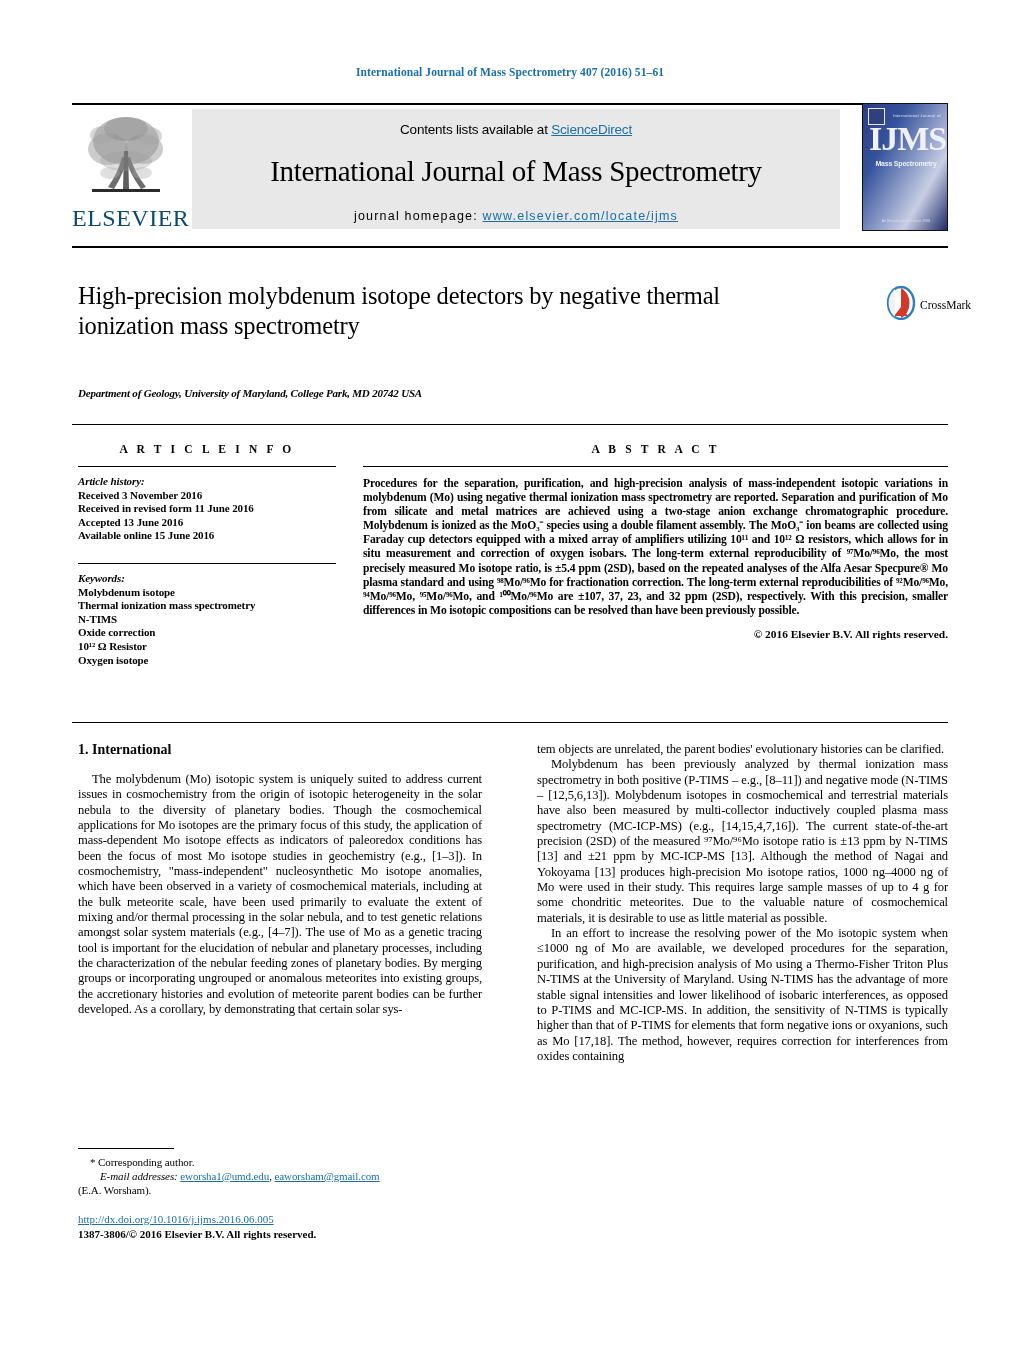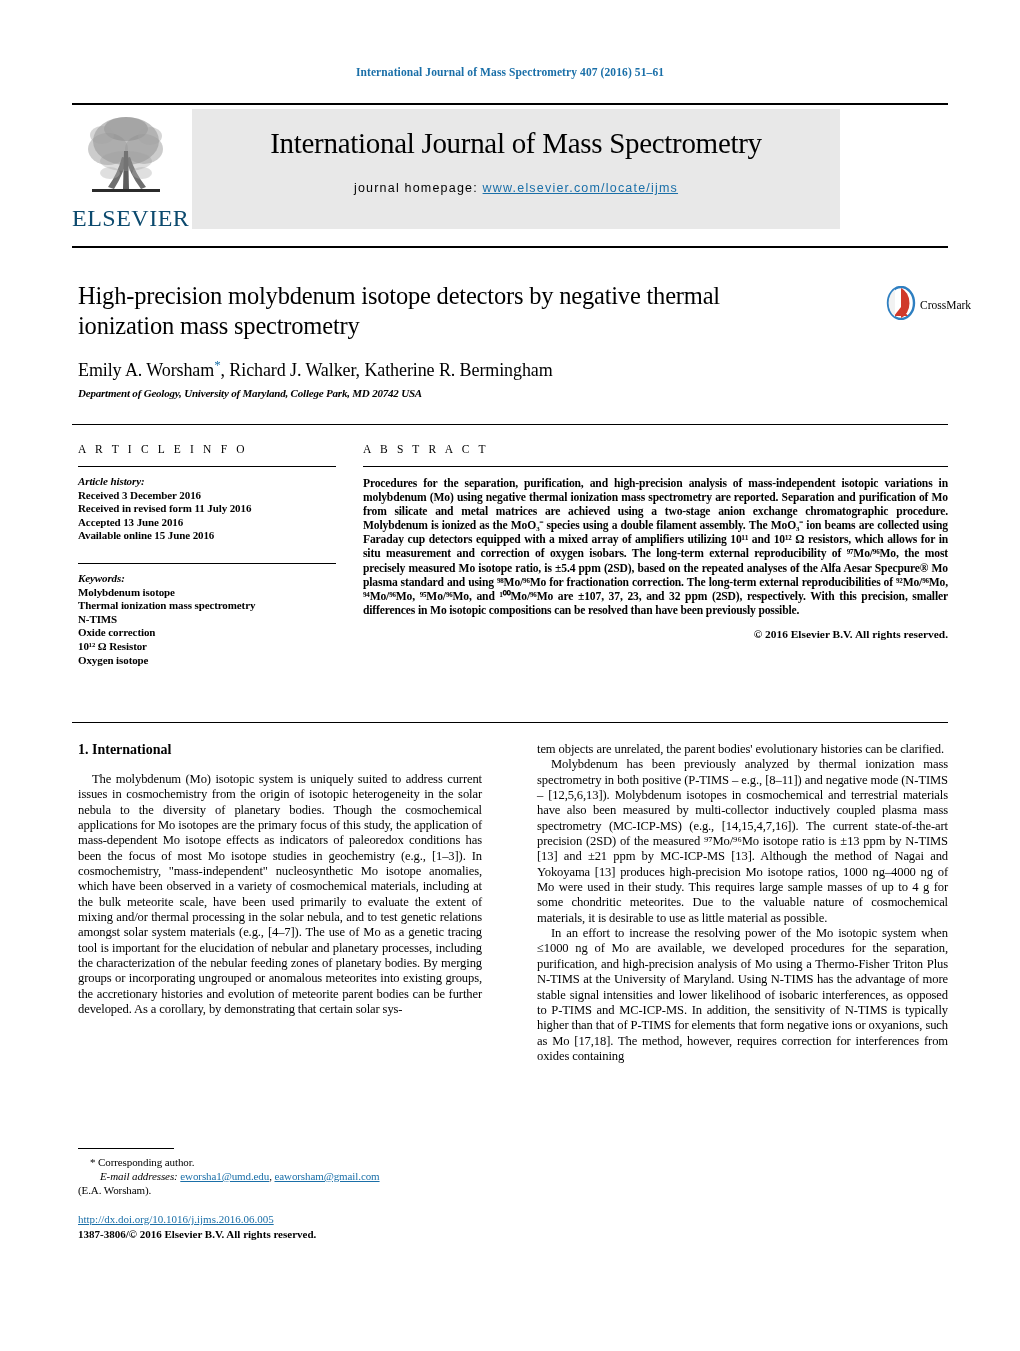--- a/index.html
+++ b/index.html
@@ -229,22 +229,23 @@
   }
   .col-abs {
     position: absolute;
     left: 363px;
     top: 443px;
     width: 585px;
   }
   .sect-head {
     font-family: "Liberation Serif", serif;
     font-size: 11.5px;
-    font-weight: normal;
+    font-weight: bold;
     letter-spacing: 3.2px;
+    text-align: center;
   }
   .hr-thin {
     height: 1px;
     background: #000;
     margin-top: 11px;
   }
   .info-block {
     font-size: 11px;
     line-height: 13.6px;
     font-weight: bold;
@@ -370,57 +371,64 @@
           <ellipse cx="78" cy="25" rx="12" ry="9" fill="#a5a5a5" opacity="0.45"></ellipse>
           <ellipse cx="54" cy="50" rx="26" ry="10" fill="#9d9d9d" opacity="0.35"></ellipse>
           <ellipse cx="38" cy="62" rx="10" ry="6" fill="#b0b0b0" opacity="0.4"></ellipse>
           <ellipse cx="70" cy="62" rx="10" ry="6" fill="#b0b0b0" opacity="0.4"></ellipse>
         </g>
       </svg>
       <div class="elsevier-word">ELSEVIER</div>
     </div>
 
     <div class="journal-box">
+      <div class="contents-line">
+        <span>Contents lists available at </span><a class="sd-link" href="#">ScienceDirect</a>
+      </div>
       <div class="journal-title">International Journal of Mass Spectrometry</div>
       <div class="homepage-line">
         <span>journal homepage: </span><a class="homepage-url" href="#">www.elsevier.com/locate/ijms</a>
       </div>
     </div>
 
+    <div class="cover-thumb">
+      <div class="cover-badge"></div>
+      <div class="cover-small">International Journal of</div>
+      <div class="cover-ijms">IJMS</div>
+      <div class="cover-sub">Mass Spectrometry</div>
+      <div class="cover-foot">An Elsevier journal since 1968</div>
+    </div>
   </div>
 
   <div class="title-rule"></div>
 
   <div class="article-title">High-precision molybdenum isotope detectors by negative thermal ionization mass spectrometry</div>
 
   <div class="crossmark">
     <svg width="34" height="34" viewBox="0 0 34 34">
       <ellipse cx="17" cy="17" rx="13" ry="16" fill="#ffffff" stroke="#2e7fc1" stroke-width="2.4"></ellipse>
       <path d="M17 2 a13 16 0 0 1 0 30 Z" fill="#d0392b"></path>
       <path d="M17 21 l7 9 l-14 0 Z" fill="#d0392b"></path>
       <path d="M11 3.2 a13 16 0 0 0 0 27.6 Z" fill="#f2f2f2"></path>
     </svg>
     <div class="crossmark-text">CrossMark</div>
   </div>
 
-  <div class="authors">
-    <span>Emily A. Worsham</span><span class="author-star">*</span>, <span>Richard J. Walker</span>, <span>Katherine R. Bermingham</span>
-  </div>
 
   <div class="affiliation">Department of Geology, University of Maryland, College Park, MD 20742 USA</div>
 
   <div class="info-rule-top"></div>
 
   <div class="col-info">
     <div class="sect-head">A R T I C L E    I N F O</div>
     <div class="hr-thin"></div>
     <div class="info-block">
       <div class="lbl">Article history:</div>
-      <div>Received 3 December 2016</div>
-      <div>Received in revised form 11 July 2016</div>
+      <div>Received 3 November 2016</div>
+      <div>Received in revised form 11 June 2016</div>
       <div>Accepted 13 June 2016</div>
       <div>Available online 15 June 2016</div>
     </div>
     <div class="hr-thin" style="margin-top:20px"></div>
     <div class="info-block">
       <div class="lbl">Keywords:</div>
       <div>Molybdenum isotope</div>
       <div>Thermal ionization mass spectrometry</div>
       <div>N-TIMS</div>
       <div>Oxide correction</div>

